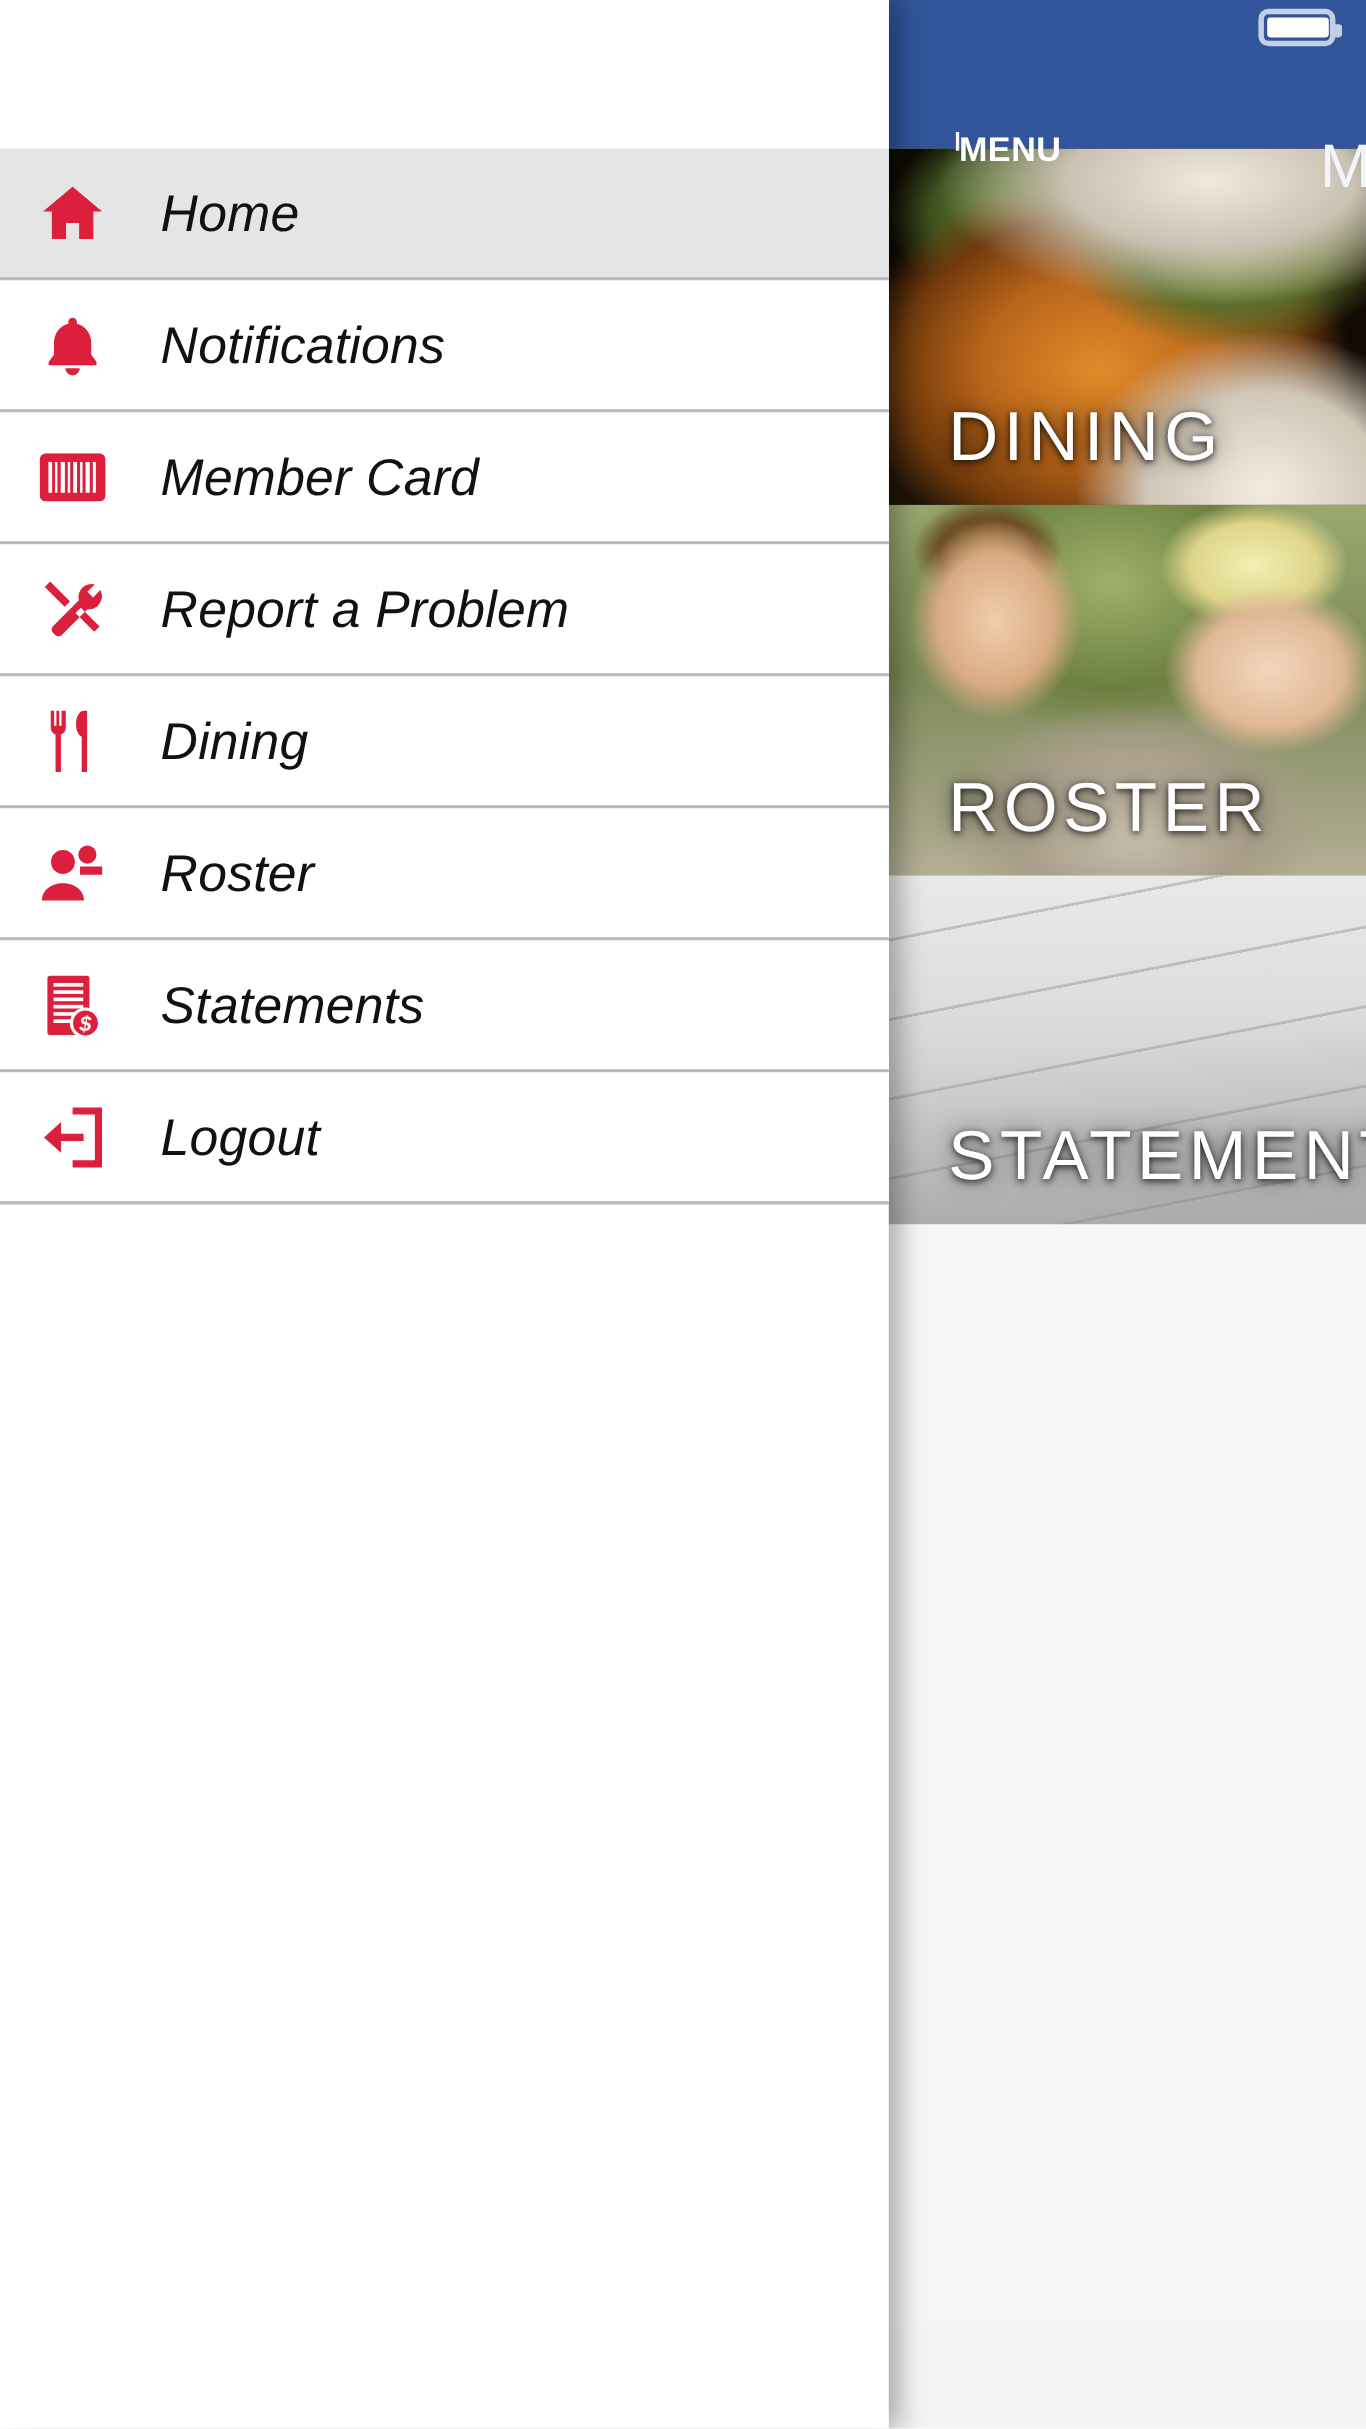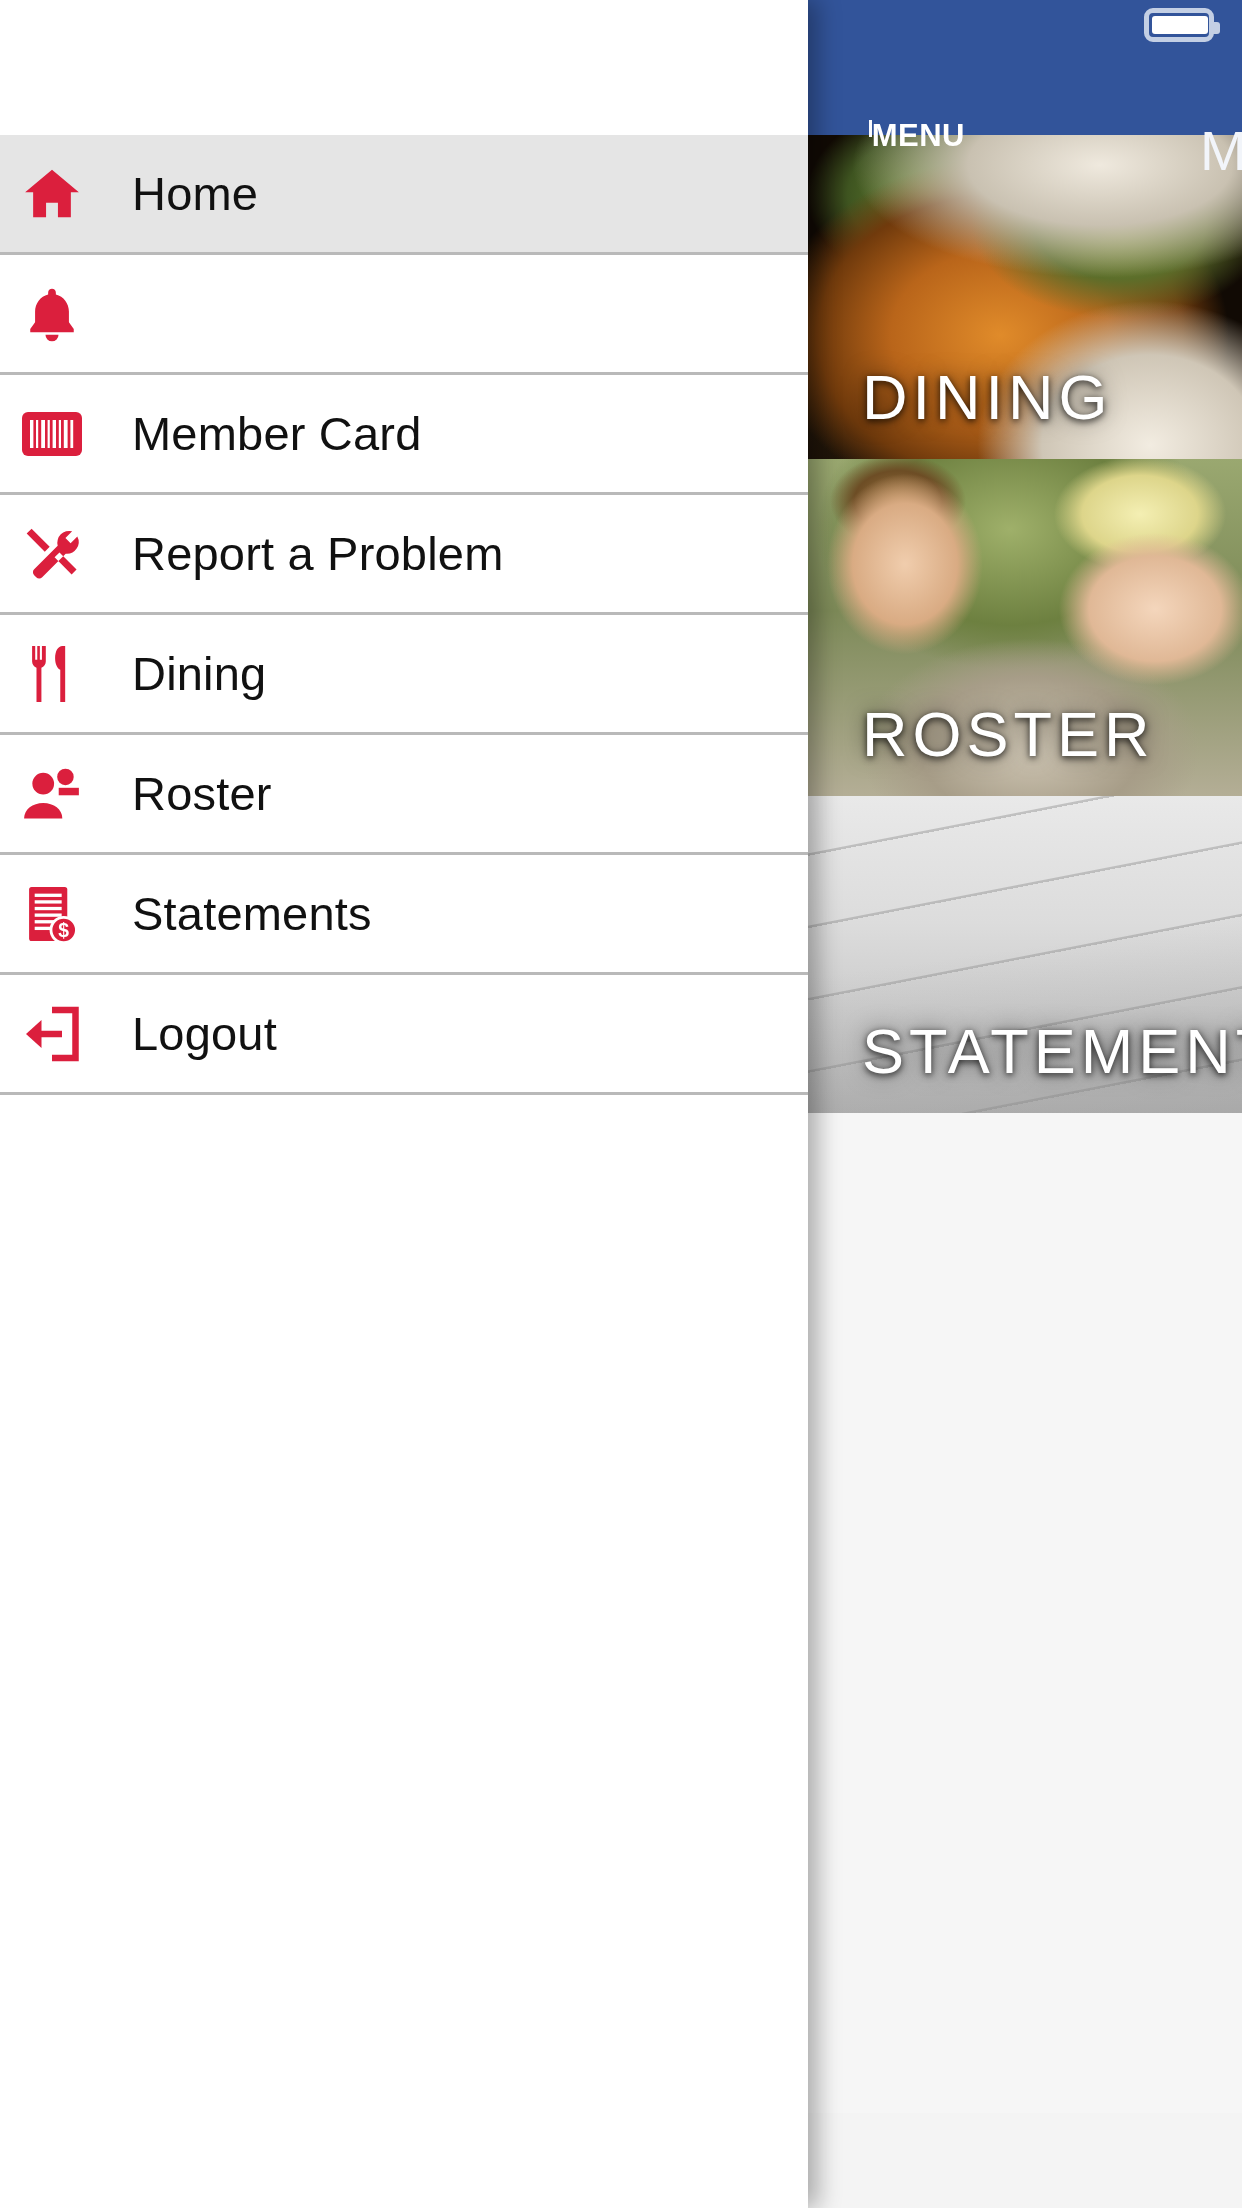--- a/index.html
+++ b/index.html
@@ -118,21 +118,22 @@
     box-shadow:10px 0 22px rgba(0,0,0,.30);
   }
   #drawer-header { height:135px; background:#ffffff; }
 
   .nav-item {
     position:relative;
     height:120px;
     display:flex; align-items:center;
     border-bottom:3px solid #b9b9b9;
     background:#ffffff;
-    padding-left:10px;
+    padding-left:24px;
+    font-style:italic;
   }
   .nav-item.active { background:#e5e5e5; }
   .nav-icon {
     width:84px; min-width:84px; height:120px;
     display:flex; align-items:center; justify-content:center;
   }
   .nav-label {
     font-size:47px; color:#111111; font-weight:400;
     letter-spacing:0.2px; padding-left:38px; line-height:1;
   }
@@ -194,20 +195,21 @@
             </svg>
           </span>
           <span class="nav-label">Home</span>
         </div>
         <div class="nav-item">
           <span class="nav-icon">
             <svg width="58" height="62" viewBox="0 0 24 24" fill="#db1f3d">
               <path d="M12 1.6c-.9 0-1.6.7-1.6 1.6v.7C7.2 4.7 5 7.6 5 11v4.4L3 18.2v1.3h18v-1.3l-2-2.8V11c0-3.4-2.2-6.3-5.4-7.1v-.7c0-.9-.7-1.6-1.6-1.6zM9.3 20.6a2.7 2.7 0 0 0 5.4 0z"></path>
             </svg>
           </span>
+          <span class="nav-label">Notifications</span>
         </div>
         <div class="nav-item">
           <span class="nav-icon">
             <svg width="60" height="44" viewBox="0 0 30 22">
               <rect x="0" y="0" width="30" height="22" rx="3" fill="#db1f3d"></rect>
               <g fill="#ffffff">
                 <rect x="4" y="4" width="1.7" height="14"></rect>
                 <rect x="7" y="4" width="1.1" height="14"></rect>
                 <rect x="9.6" y="4" width="1.9" height="14"></rect>
                 <rect x="12.8" y="4" width="1.1" height="14"></rect>

